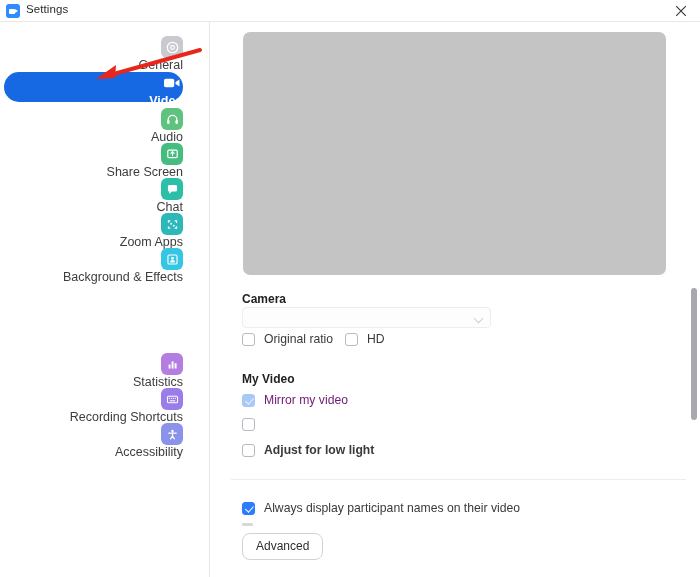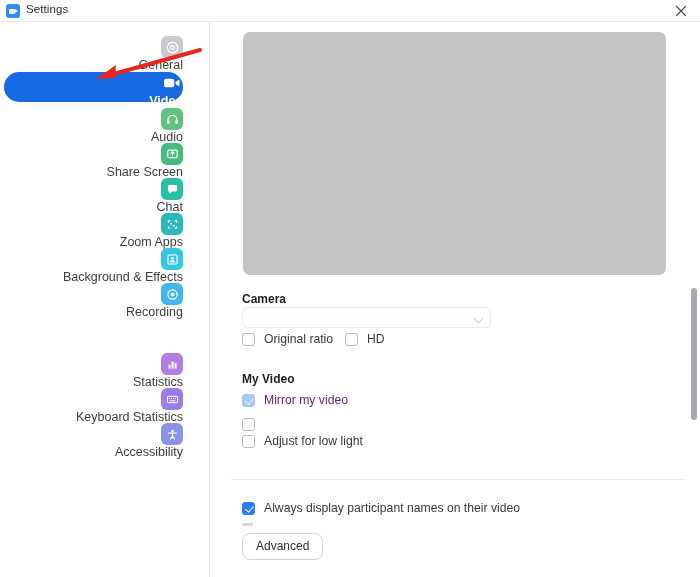--- a/index.html
+++ b/index.html
@@ -228,29 +228,20 @@
       <span class="ico" style="background:#35c6e4">
         <svg width="13" height="13" viewBox="0 0 16 16">
             <rect x="2.4" y="2.4" width="11.2" height="11.2" rx="1.6" fill="none" stroke="#fff" stroke-width="1.4"></rect>
             <circle cx="8" cy="6.6" r="1.7" fill="#fff"></circle>
             <path d="M5 11.6 a3 3 0 0 1 6 0 Z" fill="#fff"></path>
           </svg>
       </span>
       <span class="lbl">Background &amp; Effects</span>
     </div>
 
-    <div class="nav-item" style="top:261px">
-      <span class="ico" style="background:#42b6f0">
-        <svg width="13" height="13" viewBox="0 0 16 16">
-            <circle cx="8" cy="8" r="5.6" fill="none" stroke="#fff" stroke-width="1.5"></circle>
-            <circle cx="8" cy="8" r="2.4" fill="#fff"></circle>
-          </svg>
-      </span>
-      <span class="lbl">Recording</span>
-    </div>
 
 
     <div class="nav-item" style="top:331px">
       <span class="ico" style="background:#b47de0">
         <svg width="13" height="13" viewBox="0 0 16 16">
             <rect x="3.2" y="8" width="2.4" height="5" fill="#fff"></rect>
             <rect x="6.9" y="4.2" width="2.4" height="8.8" fill="#fff"></rect>
             <rect x="10.6" y="6.4" width="2.4" height="6.6" fill="#fff"></rect>
           </svg>
       </span>
@@ -261,21 +252,21 @@
       <span class="ico" style="background:#9a7de8">
         <svg width="13" height="13" viewBox="0 0 16 16">
             <rect x="1.8" y="4" width="12.4" height="8" rx="1.3" fill="none" stroke="#fff" stroke-width="1.3"></rect>
             <rect x="3.6" y="6" width="1.3" height="1.3" fill="#fff"></rect>
             <rect x="6" y="6" width="1.3" height="1.3" fill="#fff"></rect>
             <rect x="8.4" y="6" width="1.3" height="1.3" fill="#fff"></rect>
             <rect x="10.8" y="6" width="1.3" height="1.3" fill="#fff"></rect>
             <rect x="4.6" y="9" width="6.8" height="1.3" fill="#fff"></rect>
           </svg>
       </span>
-      <span class="lbl">Keyboard Statistics</span>
+      <span class="lbl">Recording Shortcuts</span>
     </div>
 
     <div class="nav-item" style="top:401px">
       <span class="ico" style="background:#8a92ea">
         <svg width="13" height="13" viewBox="0 0 16 16">
             <circle cx="8" cy="3.6" r="1.5" fill="#fff"></circle>
             <path d="M3.4 6.4 h9.2" stroke="#fff" stroke-width="1.5" stroke-linecap="round"></path>
             <path d="M8 6.4 V10 M8 10 L5.6 13.4 M8 10 L10.4 13.4" stroke="#fff" stroke-width="1.5" fill="none" stroke-linecap="round"></path>
           </svg>
       </span>
@@ -307,21 +298,21 @@
 
     <div class="cbrow dim" style="left:31px; top:371px;">
       <span class="cb disabled"></span>
       <span class="cblbl">Mirror my video</span>
     </div>
 
     <div class="cbrow" style="left:31px; top:396px;">
       <span class="cb"></span>
     </div>
 
-    <div class="cbrow" style="left:31px; top:412px;">
+    <div class="cbrow" style="left:31px; top:421px;font-weight:bold;">
       <span class="cb"></span>
       <span class="cblbl">Adjust for low light</span>
     </div>
 
     <div class="divider"></div>
 
     <div class="cbrow" style="left:31px; top:479px;">
       <span class="cb checked"></span>
       <span class="cblbl">Always display participant names on their video</span>
     </div>

